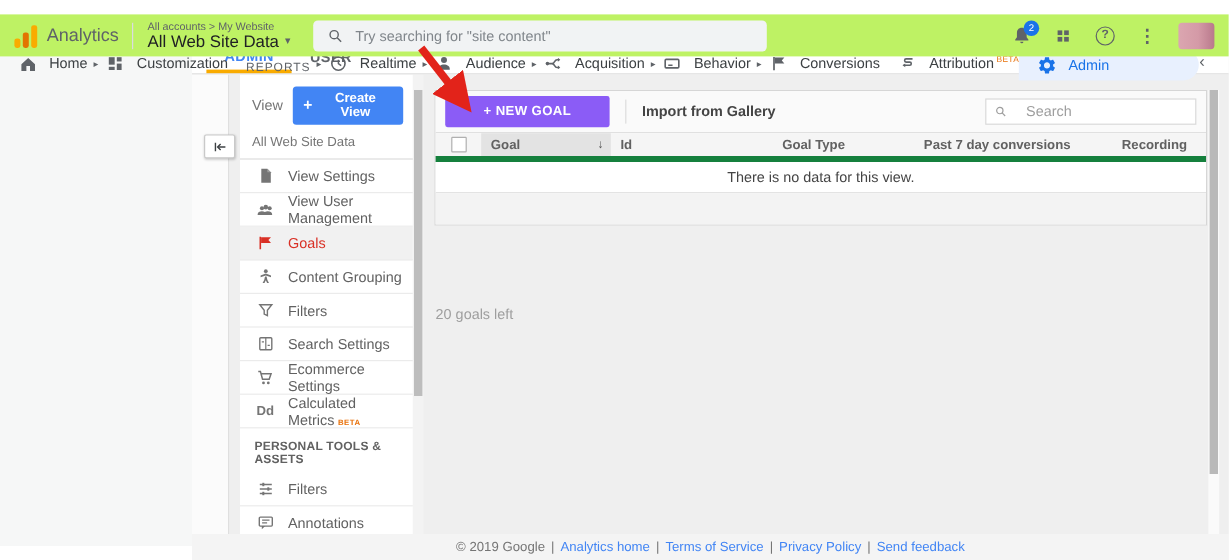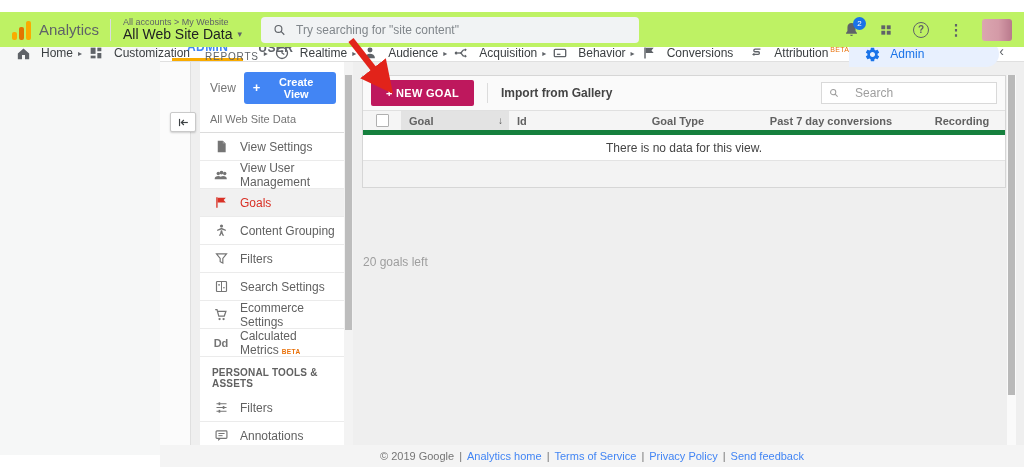--- a/index.html
+++ b/index.html
@@ -67,21 +67,21 @@
   .vp-section { display:flex; align-items:center; gap:6px; padding:10px 6px 5px 12px; font-size:10px; font-weight:bold; color:#616161; letter-spacing:0.2px; }
   .vp-section::after { content:""; flex:1; height:1px; background:#e0e0e0; }
   .beta-inline { font-size:6.5px; color:#e8710a; margin-left:3px; letter-spacing:0.4px; font-weight:bold; }
 
   .vscroll { position:absolute; left:184px; top:27px; width:9px; bottom:22px; background:#f3f3f3; }
   .vscroll .thumb { position:absolute; left:1px; right:1px; top:13px; height:255px; background:#bdbdbd; cursor:pointer; }
 
   .main { position:absolute; left:193px; top:27px; right:0; bottom:22px; background:#efefef; }
   .card { position:absolute; left:9px; top:13px; right:18px; border:1px solid #d6d6d6; background:#fff; }
   .toolbar { height:35px; background:#fafafa; border-bottom:1px solid #e0e0e0; display:flex; align-items:center; padding:0 8px; }
-  .newgoal-btn { background:#be185d; color:#fff; font-size:11px; font-weight:bold; letter-spacing:0.3px; border:none; border-radius:2px; padding:7px 15px; cursor:pointer; font-family:"Liberation Sans",sans-serif; }
+  .newgoal-btn { background:#8b5cf6; color:#fff; font-size:11px; font-weight:bold; letter-spacing:0.3px; border:none; border-radius:2px; padding:7px 32px; cursor:pointer; font-family:"Liberation Sans",sans-serif; }
   .tb-sep { width:1px; height:20px; background:#dcdcdc; margin:0 13px; }
   .import-btn { font-size:12px; font-weight:bold; color:#444; cursor:pointer; background:none; border:none; font-family:"Liberation Sans",sans-serif; }
   .gsearch { margin-left:auto; width:176px; height:22px; border:1px solid #d9d9d9; background:#fff; display:flex; align-items:center; padding:0 7px; gap:16px; }
   .gsearch input { border:none; outline:none; font-size:12px; color:#757575; width:100%; background:transparent; font-family:"Liberation Sans",sans-serif; }
   .gsearch input::placeholder { color:#9e9e9e; }
   .trow { display:flex; align-items:center; }
   .thead { height:24px; background:#f5f5f5; border-bottom:5px solid #15803d; font-size:11px; font-weight:bold; color:#616161; }
   .cell { display:flex; align-items:center; height:100%; }
   .cell.cb { width:38px; justify-content:center; flex:none; }
   .checkbox { width:13px; height:13px; border:1px solid #b0b0b0; background:#fff; border-radius:1px; cursor:pointer; }

